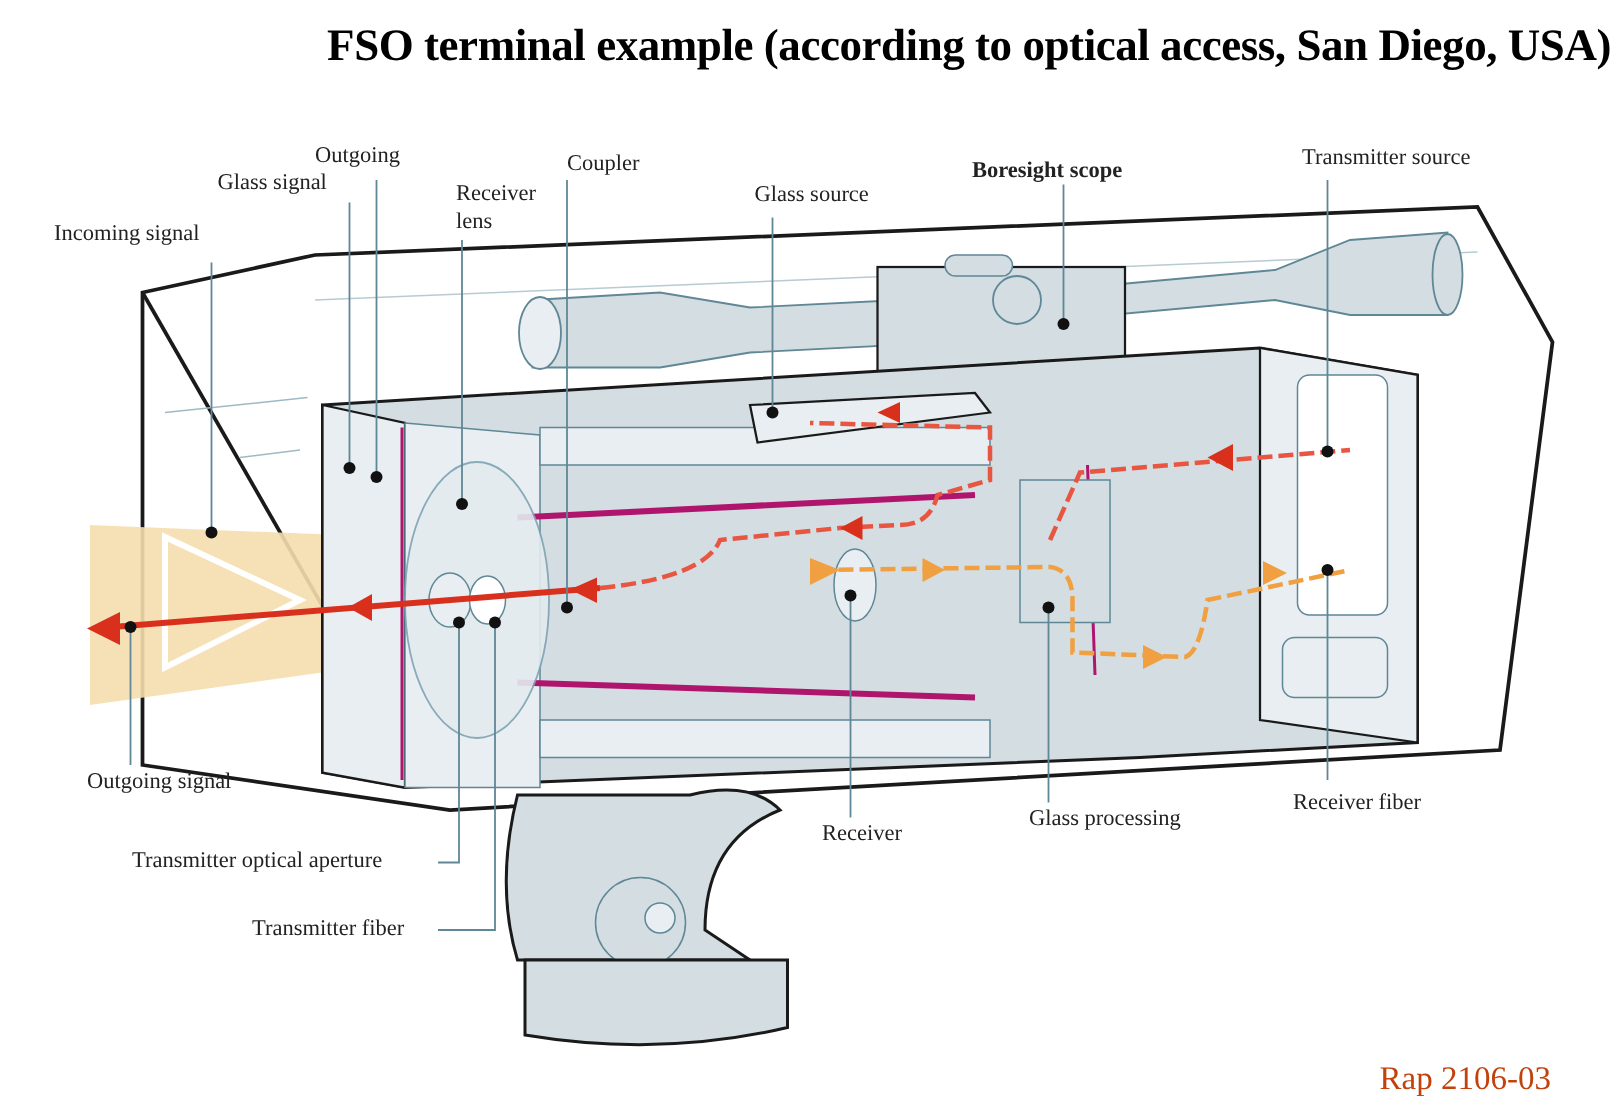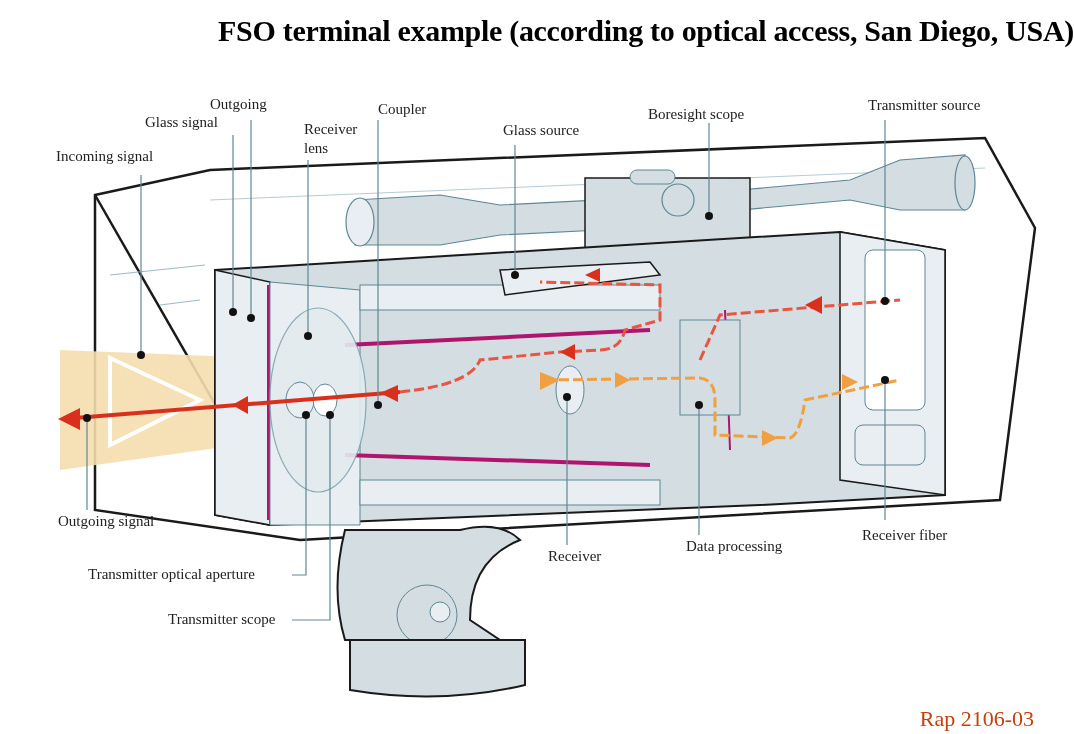--- a/index.html
+++ b/index.html
@@ -112,27 +112,27 @@
       <circle cx="699" cy="405" r="4" stroke="none"></circle>
     <polyline points="306,415 306,575 292,575" fill="none"></polyline>
       <circle cx="306" cy="415" r="4" stroke="none"></circle>
     <polyline points="330,415 330,620 292,620" fill="none"></polyline>
       <circle cx="330" cy="415" r="4" stroke="none"></circle>
   </g>
 </svg>
 
 <div class="lbl" style="left:210px;top:96px;">Outgoing</div>
 <div class="lbl" style="left:145px;top:114px;">Glass signal</div>
-<div class="lbl" style="left:56px;top:148px;">Incoming signal</div>
+<div class="lbl" style="left:36px;top:148px;">Incoming signal</div>
 <div class="lbl" style="left:304px;top:121px;">Receiver</div>
 <div class="lbl" style="left:304px;top:140px;">lens</div>
 <div class="lbl" style="left:378px;top:101px;">Coupler</div>
 <div class="lbl" style="left:503px;top:122px;">Glass source</div>
-<div class="lbl" style="left:648px;top:106px;">Boresight scope</div>
+<div class="lbl" style="left:648px;top:106px;font-weight:bold;">Boresight scope</div>
 <div class="lbl" style="left:868px;top:97px;">Transmitter source</div>
 <div class="lbl" style="left:58px;top:513px;text-align:center;">Outgoing signal</div>
 <div class="lbl" style="left:88px;top:566px;">Transmitter optical aperture</div>
-<div class="lbl" style="left:168px;top:611px;">Transmitter scope</div>
+<div class="lbl" style="left:168px;top:611px;">Transmitter fiber</div>
 <div class="lbl" style="left:548px;top:548px;">Receiver</div>
-<div class="lbl" style="left:686px;top:538px;">Data processing</div>
+<div class="lbl" style="left:686px;top:538px;">Glass processing</div>
 <div class="lbl" style="left:862px;top:527px;font-family:Liberation Serif, serif;">Receiver fiber</div>
 
 <div class="ref">Rap 2106-03</div>
 
 </body></html>

